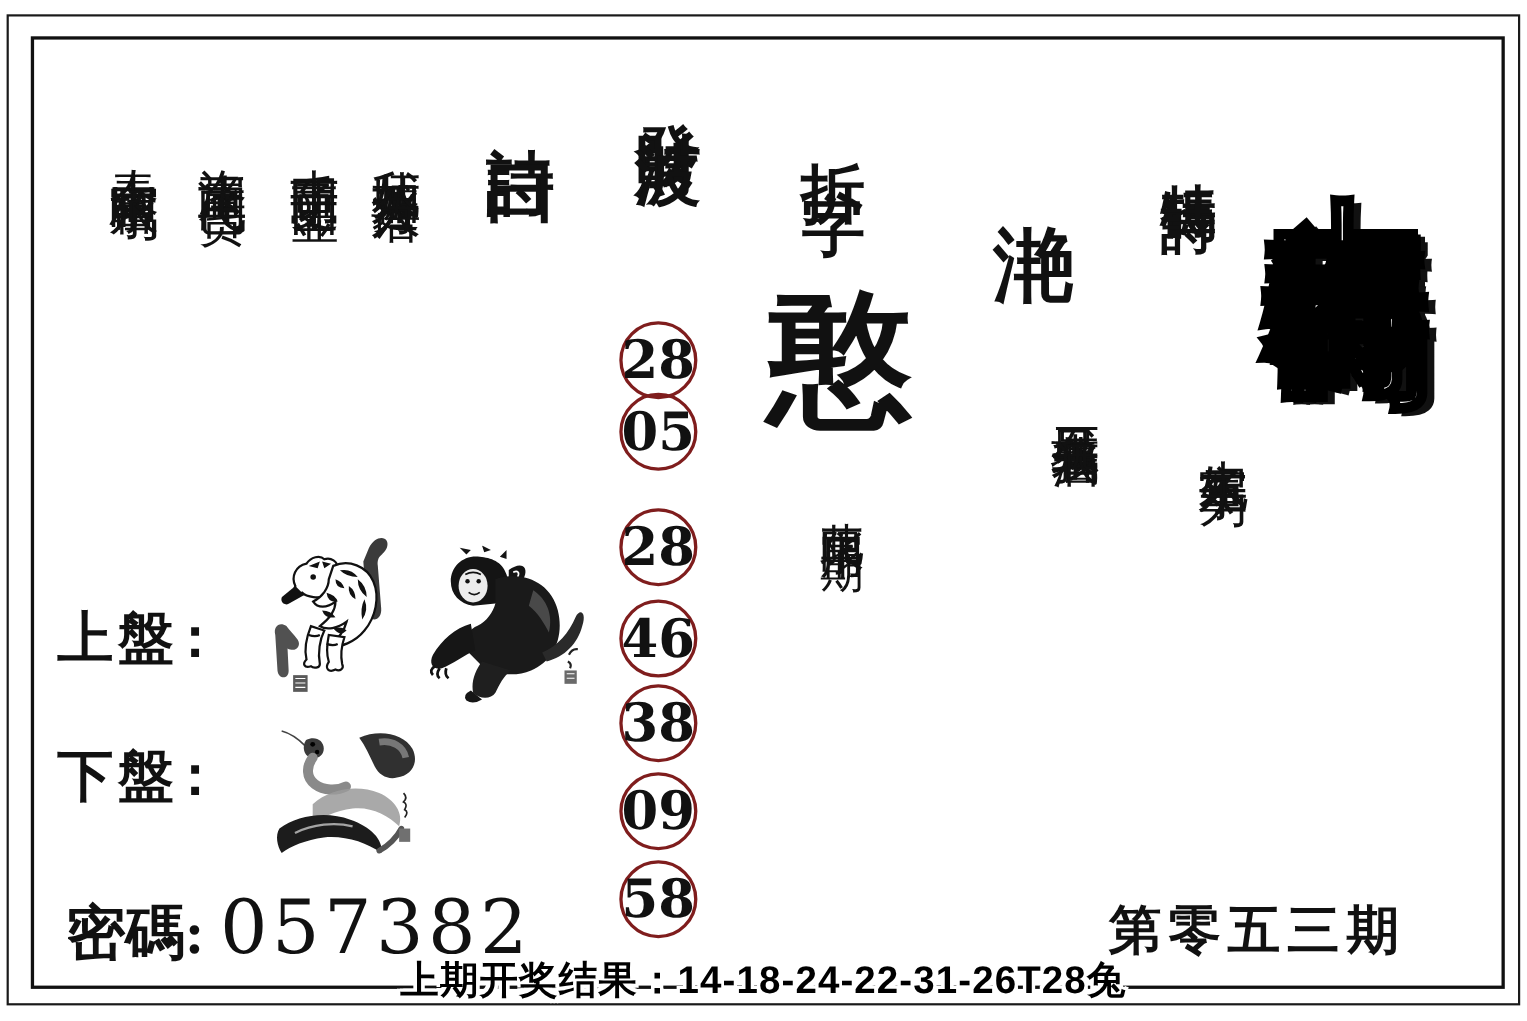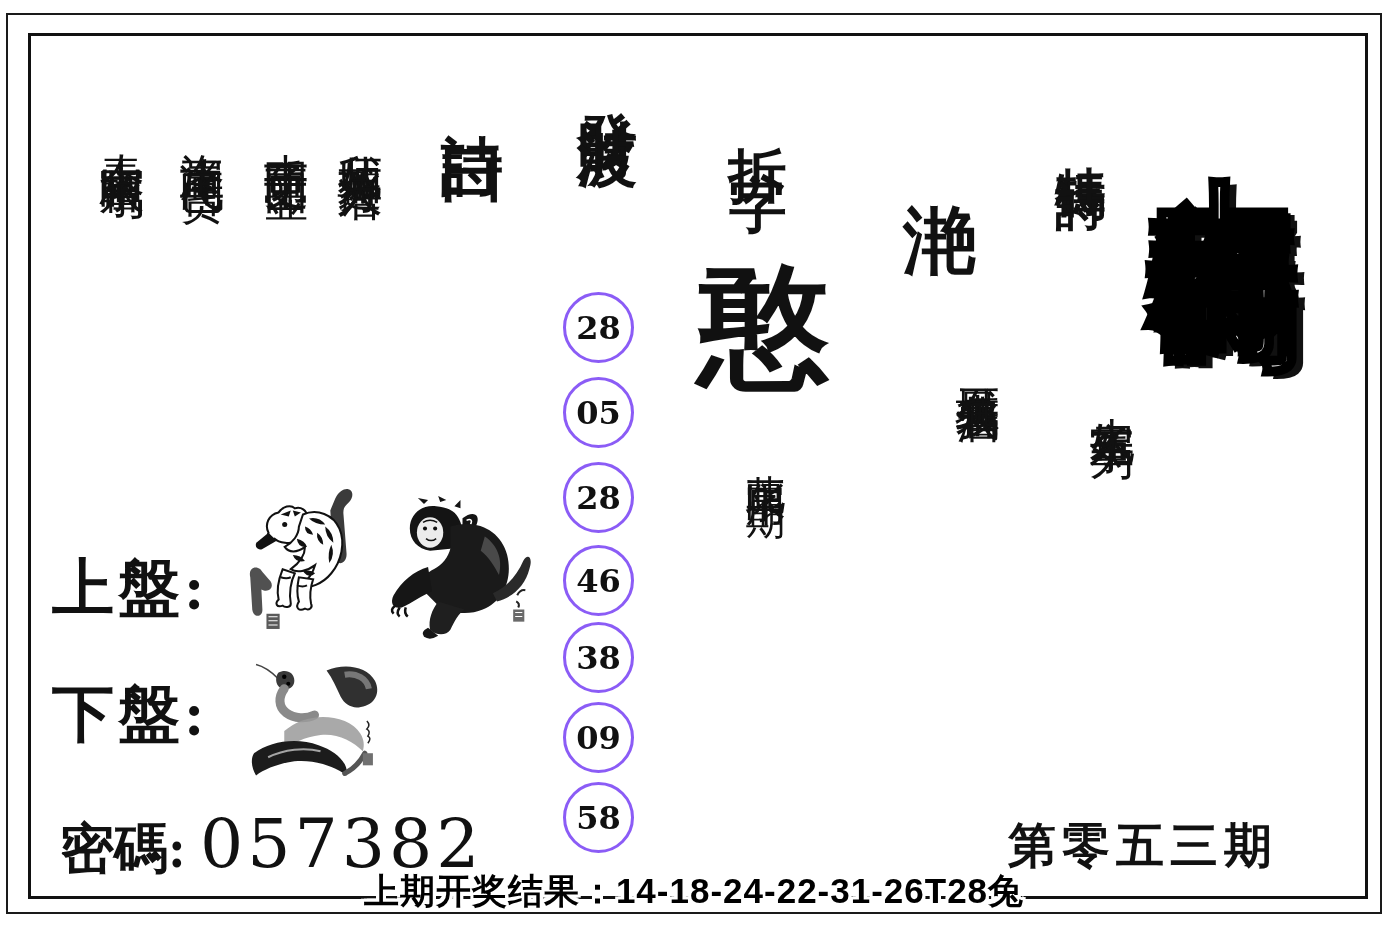--- a/index.html
+++ b/index.html
@@ -26,34 +26,34 @@
   .side-char{left:903px;top:192px;font-size:74px;font-weight:600;}
 
   
   .chaizi-label{left:718px;top:100px;font-size:58px;font-weight:600;letter-spacing:26px;}
   .chaizi-char{left:698px;top:262px;font-size:132px;font-weight:700;line-height:1;}
   .chaizi-note{left:738px;top:443px;font-size:40px;letter-spacing:5px;}
 
   
   .facai-label{left:566px;top:64px;font-size:60px;font-weight:600;letter-spacing:8px;}
   .num-circle{
-    position:absolute;left:563px;width:71px;height:71px;border:3px solid #8b5cf6;border-radius:50%;
+    position:absolute;left:563px;width:71px;height:71px;border:3px solid #7f1d1d;border-radius:50%;
     display:flex;align-items:center;justify-content:center;
-    font-size:32px;font-weight:600;font-family:"DejaVu Serif","Liberation Serif",serif;
+    font-size:48px;font-weight:600;font-family:"DejaVu Serif","Liberation Serif",serif;
   }
-  .nc1{top:292px}.nc2{top:377px}.nc3{top:462px}.nc4{top:545px}
+  .nc1{top:292px}.nc2{top:357px}.nc3{top:462px}.nc4{top:545px}
   .nc5{top:622px}.nc6{top:702px}.nc7{top:782px}
 
   
   .shiyue-label{left:430px;top:84px;font-size:62px;font-weight:700;letter-spacing:20px;}
   .poem-col{top:118px;font-size:45px;letter-spacing:4px;}
   .pc1{left:330px}.pc2{left:256px}.pc3{left:172px}.pc4{left:92px}
 
   
-  .plate-label{left:52px;font-size:62px;font-weight:800;letter-spacing:4px;}
+  .plate-label{left:52px;font-size:51px;font-weight:800;letter-spacing:4px;font-family:Liberation Mono, monospace;}
   .upper-plate{top:546px;}
   .lower-plate{top:672px;text-align:right;}
   .painting{position:absolute;}
 
   
   .password-row{left:60px;top:804px;display:flex;align-items:baseline;gap:14px;}
   .password-label{font-size:54px;font-weight:700;}
   .password-value{font-size:68px;letter-spacing:4px;font-family:"DejaVu Serif","Liberation Serif",serif;}
   .issue{left:1008px;top:814px;font-size:48px;font-weight:600;letter-spacing:6px;}
 

